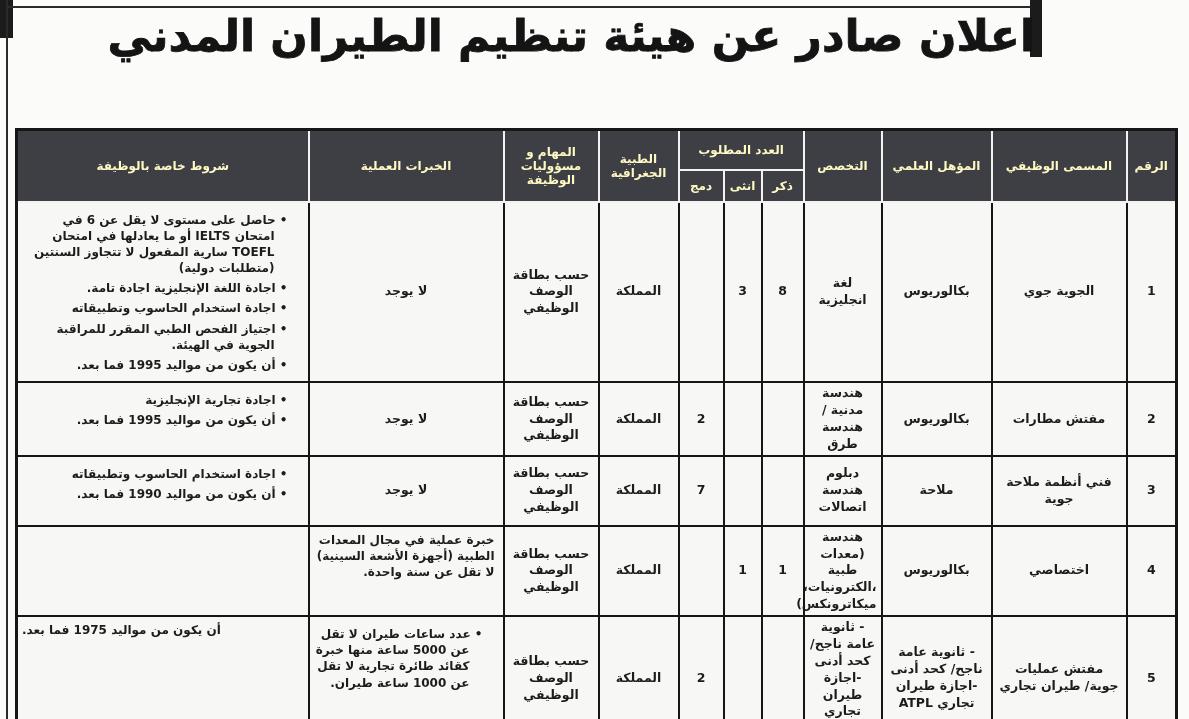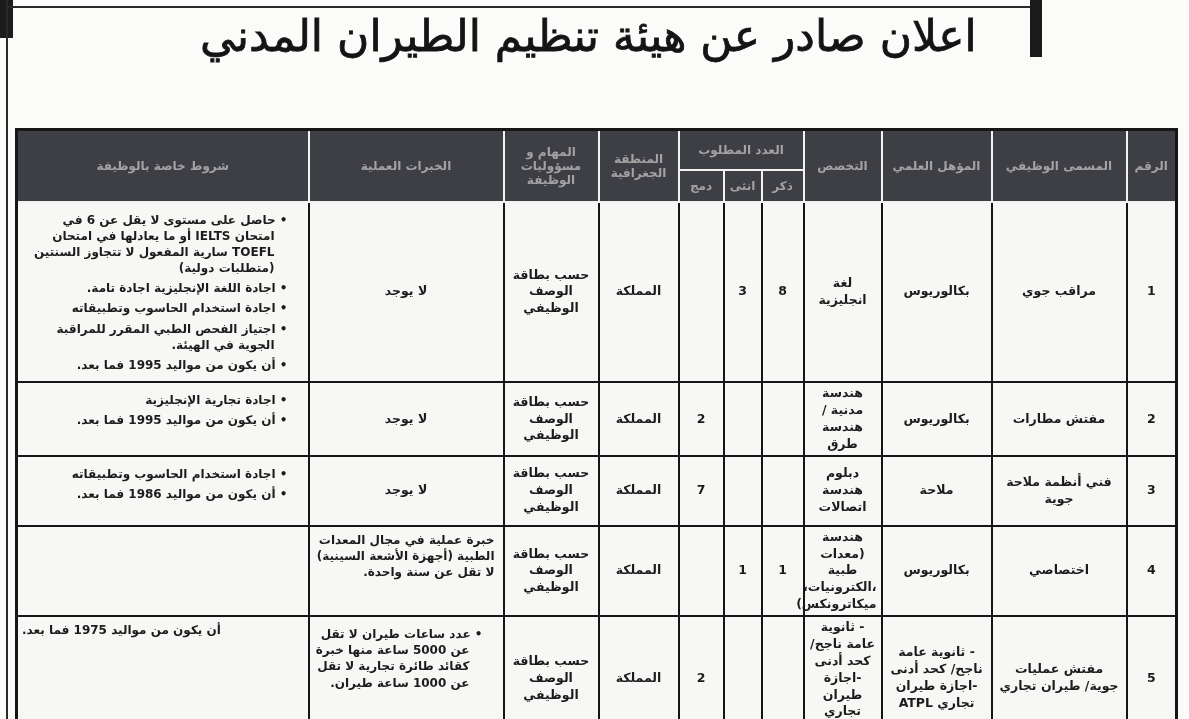--- a/index.html
+++ b/index.html
@@ -13,42 +13,42 @@
   .page { position:relative; width:1189px; height:719px; }
 
   
   .edge-line-left { position:absolute; left:6px; top:0; width:2px; height:719px; background:#2a2a2a; }
   .top-line { position:absolute; left:6px; top:6px; width:1030px; height:2px; background:#2a2a2a; }
   .corner-bar { position:absolute; left:0; top:0; width:13px; height:38px; background:#1b1b1b; }
   .title-end-bar { position:absolute; left:1030px; top:0; width:12px; height:57px; background:#1b1b1b; }
 
   .title {
     position:absolute; left:200px; top:6px; width:835px; height:62px;
-    direction:rtl; text-align:left;
-    font-size:44px; font-weight:normal; line-height:60px;
+    direction:rtl; text-align:center;
+    font-size:44px; font-weight:bold; line-height:60px;
     color:#141414; -webkit-text-stroke:0.8px #141414;
     white-space:nowrap;
   }
   .subtitle {
     position:absolute; left:15px; top:80px; width:1160px;
     direction:rtl; text-align:right;
     font-size:17px; font-weight:bold; color:#1a1a1a;
     -webkit-text-stroke:0.2px #1a1a1a;
     white-space:nowrap;
   }
 
   table.jobs {
     position:absolute; left:15px; top:128px; width:1160px;
     direction:rtl;
     border-collapse:collapse; table-layout:fixed;
     border:3px solid #161616;
     background:#f7f7f5;
   }
   thead th {
-    background:#3e3e45; color:#a3a3a3;
+    background:#3e3e45; color:#fef9c3;
     border:2px solid #f2f2f0;
     font-size:12px; font-weight:bold;
     padding:2px 3px; text-align:center; vertical-align:middle;
   }
   tbody td {
     border:2px solid #161616;
     font-size:12.5px; font-weight:bold; color:#1c1c1c;
     padding:2px 4px; text-align:center; vertical-align:middle;
     line-height:1.35;
   }
@@ -93,36 +93,36 @@
         <col style="width:195px">
         <col style="width:292px">
     </colgroup>
     <thead>
       <tr class="hrow1">
         <th rowspan="2">الرقم</th>
         <th rowspan="2">المسمى الوظيفي</th>
         <th rowspan="2">المؤهل العلمي</th>
         <th rowspan="2">التخصص</th>
         <th colspan="3">العدد المطلوب</th>
-        <th rowspan="2">المنطقة الجغرافية</th>
+        <th rowspan="2">الطبية الجغرافية</th>
         <th rowspan="2">المهام و مسؤوليات الوظيفة</th>
         <th rowspan="2">الخبرات العملية</th>
         <th rowspan="2">شروط خاصة بالوظيفة</th>
       </tr>
       <tr class="hrow2">
         <th>ذكر</th>
         <th>انثى</th>
         <th>دمج</th>
       </tr>
     </thead>
     <tbody>
 
       <tr class="r1">
         <td>1</td>
-        <td>مراقب جوي</td>
+        <td>الجوية جوي</td>
         <td>بكالوريوس</td>
         <td>لغة انجليزية</td>
         <td>8</td>
         <td>3</td>
         <td></td>
         <td>المملكة</td>
         <td>حسب بطاقة الوصف الوظيفي</td>
         <td>لا يوجد</td>
         <td class="c-cond">
           <ul class="blist">
@@ -161,21 +161,21 @@
         <td>دبلوم هندسة اتصالات</td>
         <td></td>
         <td></td>
         <td>7</td>
         <td>المملكة</td>
         <td>حسب بطاقة الوصف الوظيفي</td>
         <td>لا يوجد</td>
         <td class="c-cond">
           <ul class="blist">
             <li>اجادة استخدام الحاسوب وتطبيقاته</li>
-            <li>أن يكون من مواليد 1986 فما بعد.</li>
+            <li>أن يكون من مواليد 1990 فما بعد.</li>
           </ul>
         </td>
       </tr>
 
       <tr class="r4">
         <td>4</td>
         <td>اختصاصي</td>
         <td>بكالوريوس</td>
         <td>هندسة (معدات طبية ،الكترونيات، ميكاترونكس)</td>
         <td>1</td>

